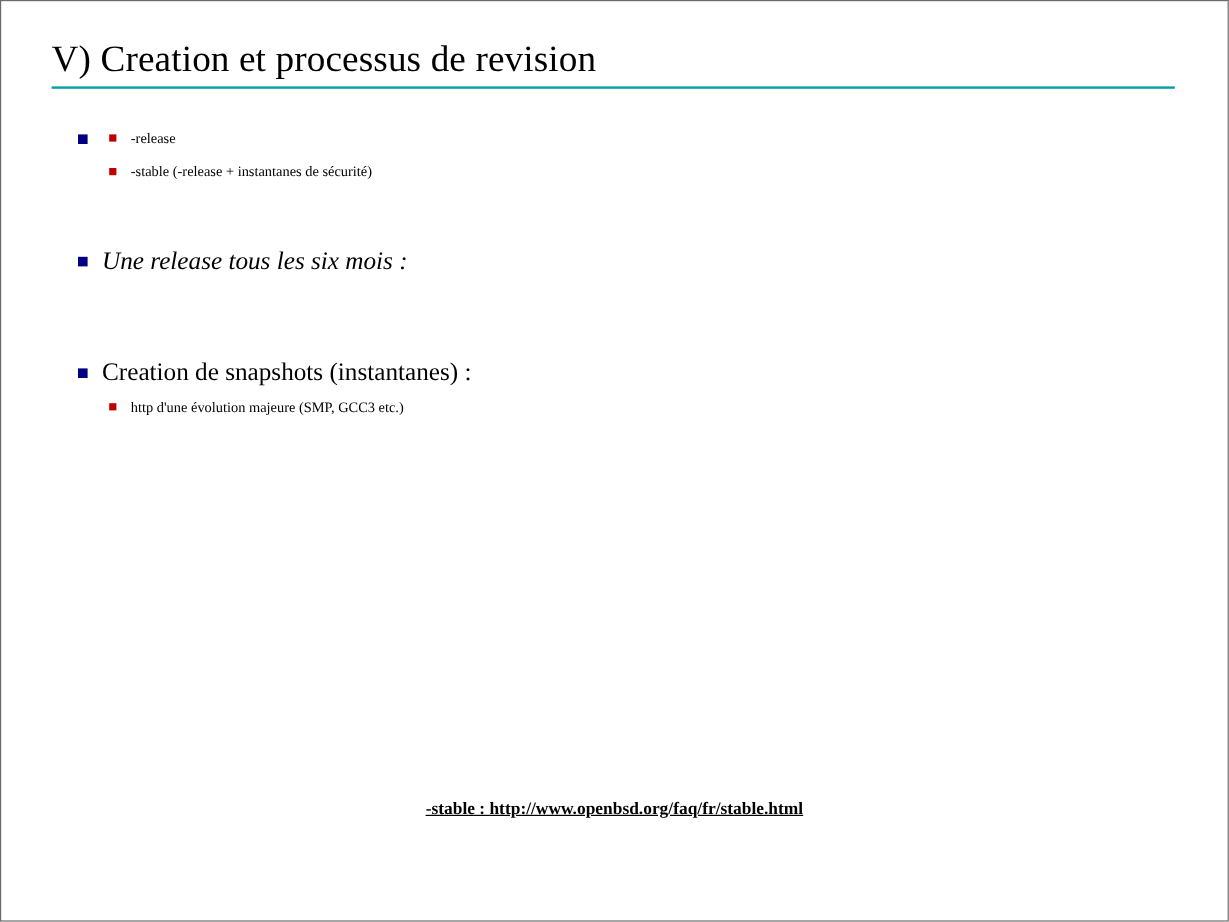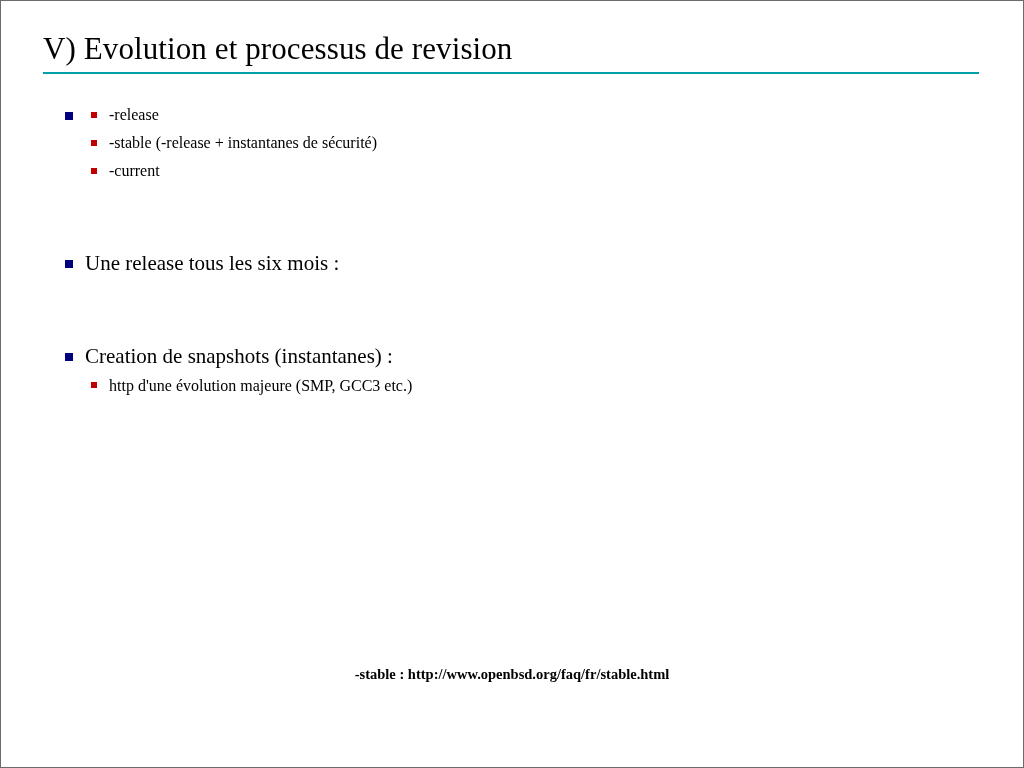--- a/index.html
+++ b/index.html
@@ -62,76 +62,73 @@
     left: 4px;
     top: 11px;
     width: 8px;
     height: 8px;
     background: #000080;
     display: block;
   }
   .lvl2 {
     position: relative;
     padding-left: 48px;
-    font-size: 16px;
+    font-size: 12px;
     line-height: 29px;
     color: #000000;
     font-family: "Liberation Serif", serif;
   }
   .lvl2 .bullet2 {
     position: absolute;
     left: 30px;
     top: 11px;
     width: 6px;
     height: 6px;
     background: #c00000;
     display: block;
   }
   .group.g1 .lvl2 { line-height: 28px; }
-  .group.g2 { margin-top: 64px; }
+  .group.g2 { margin-top: 46px; font-style: italic; }
   .group.g3 { margin-top: 64px; }
   .group.g2 .lvl2 { line-height: 29px; }
   .footer {
     position: absolute;
     left: 0;
     right: 0;
     top: 662px;
     text-align: center;
     font-family: "Liberation Serif", serif;
     font-weight: bold;
     font-size: 14.5px;
     line-height: 22px;
     color: #000000;
+    text-decoration: underline;
   }
 </style>
 </head>
 <body>
 
 <div class="slide">
 
-  <div class="slide-title">V) Evolution et processus de revision</div>
+  <div class="slide-title">V) Creation et processus de revision</div>
   <div class="title-rule"></div>
 
   <div class="content">
 
     <div class="group g1">
       <div class="lvl1">
         <span class="bullet1"></span>
       </div>
       <div class="lvl2">
         <span class="bullet2"></span>
         <span>-release</span>
       </div>
       <div class="lvl2">
         <span class="bullet2"></span>
         <span>-stable (-release + instantanes de sécurité)</span>
-      </div>
-      <div class="lvl2">
-        <span class="bullet2"></span>
-        <span>-current</span>
       </div>
     </div>
 
     <div class="group g2">
       <div class="lvl1">
         <span class="bullet1"></span>
         <span>Une release tous les six mois :</span>
       </div>
     </div>
 

